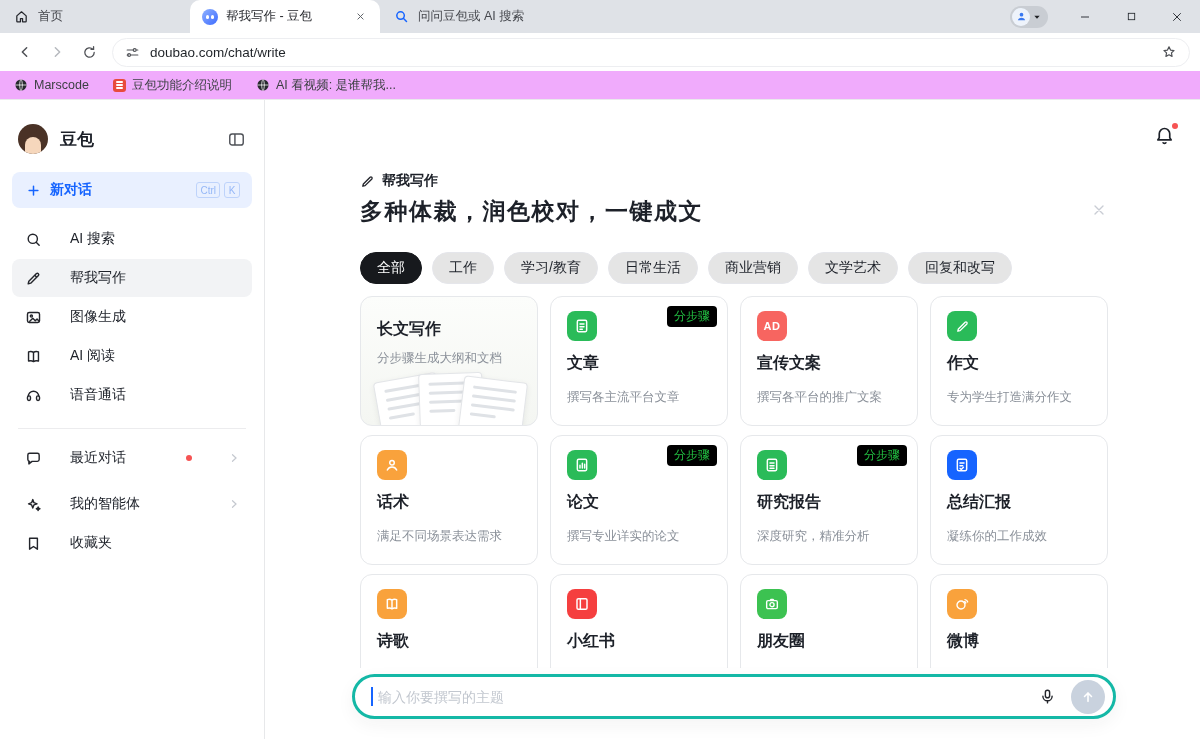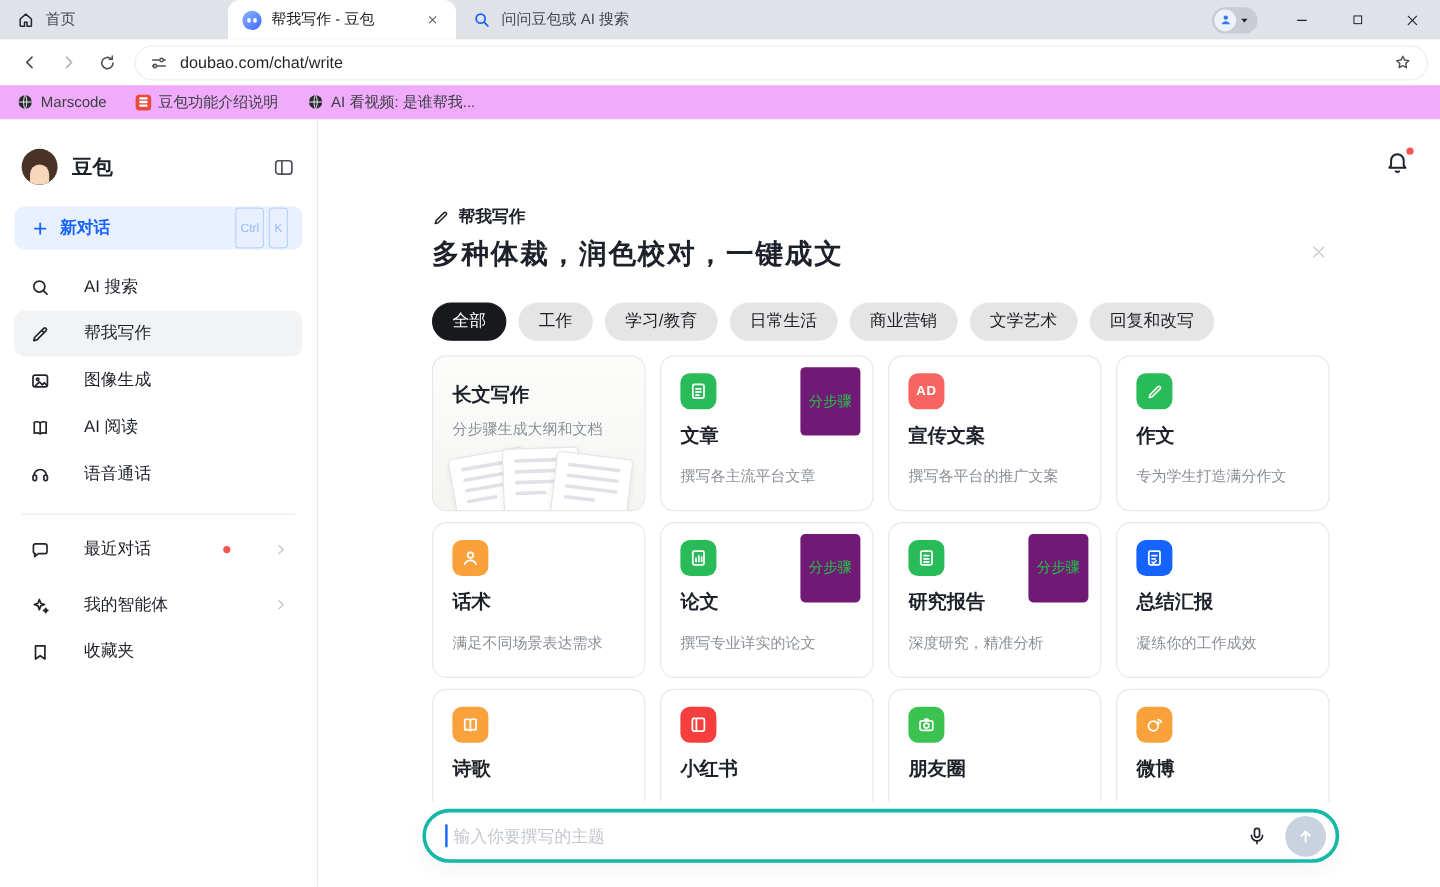--- a/index.html
+++ b/index.html
@@ -44,21 +44,21 @@
 
   
   .sb-head{display:flex;align-items:center;gap:12px;padding:0 6px;margin-bottom:18px}
   .avatar{width:30px;height:30px;border-radius:50%;background:#4a3226;position:relative;overflow:hidden;flex:0 0 auto}
   .avatar::after{content:"";position:absolute;left:7px;right:7px;bottom:0;height:17px;border-radius:8px 8px 0 0;background:#f6d7bc}
   .avatar::before{content:"";position:absolute;left:11px;top:3px;width:8px;height:6px;border-radius:50%;background:#4a3226;z-index:2}
   .sb-title{font-size:17px;font-weight:700}
   .panel-btn{margin-left:auto;color:#4e5157}
   .new-chat{height:36px;background:#e9f0ff;border-radius:8px;display:flex;align-items:center;gap:8px;padding:0 12px;color:#1664ff;font-size:14px;font-weight:600;margin-bottom:12px}
   .new-chat .keys{margin-left:auto;display:flex;gap:4px}
-  .kbd{min-width:16px;height:34px;border:1px solid #bed3fb;border-radius:3px;font-size:10px;color:#95b7f7;display:flex;align-items:center;justify-content:center;padding:0 3px;font-weight:400}
+  .kbd{min-width:16px;height:16px;border:1px solid #bed3fb;border-radius:3px;font-size:10px;color:#95b7f7;display:flex;align-items:center;justify-content:center;padding:0 3px;font-weight:400}
   .menu-item{height:38px;border-radius:8px;display:flex;align-items:center;gap:28px;padding:0 12px;font-size:14px;margin-bottom:1px;color:#1d2129}
   .menu-item.active{background:#f2f3f5}
   .ic{width:18px;height:18px;display:flex;align-items:center;justify-content:center;color:#23252b;flex:0 0 auto}
   .sb-divider{border:none;border-top:1px solid #ececee;margin:14px 6px 10px}
   .sec-dot{width:6px;height:6px;border-radius:50%;background:#f65353;margin-left:auto}
   .chev{color:#c4c8cf;margin-left:8px}
   .chev.auto{margin-left:auto}
 
   
   .bell{position:absolute;top:25px;right:24px;width:22px;height:22px;color:#1d2129}
@@ -68,21 +68,21 @@
   .hero-close{position:absolute;top:102px;left:826px;color:#c9cdd4}
   .chips{position:absolute;top:152px;left:95px;display:flex;gap:10px}
   .chip{height:32px;padding:0 16px;border:1px solid #e5e6eb;border-radius:17px;display:flex;align-items:center;font-size:14px;background:#e5e5e5;color:#1d2129}
   .chip.active{background:#17191d;border-color:#17191d;color:#fff}
   .grid{position:absolute;top:196px;left:95px;width:748px;display:grid;grid-template-columns:repeat(4,178px);grid-auto-rows:130px;gap:9px 12px}
   .card{border:1px solid #e6e8eb;border-radius:12px;background:#fff;padding:14px 16px;position:relative}
   .card-icon{width:30px;height:30px;border-radius:8px;display:flex;align-items:center;justify-content:center;color:#fff}
   .ad-text{font-size:11px;font-weight:800;color:#fff;letter-spacing:.5px}
   .card-title{margin-top:12px;font-size:16px;font-weight:600}
   .card-sub{margin-top:15px;font-size:12.5px;color:#8a9099}
-  .badge{position:absolute;top:9px;right:10px;background:#701a75;color:#23c343;font-size:12px;padding:20px 7px;border-radius:4px}
+  .badge{position:absolute;top:9px;right:10px;background:#000000;color:#23c343;font-size:12px;padding:2px 7px;border-radius:4px}
   .card.feature{background:linear-gradient(180deg,#fcfdfb,#f4f6f2);overflow:hidden}
   .card.feature .card-title{margin-top:8px}
   .card.feature .card-sub{margin-top:10px}
   .pages{position:absolute;left:0;right:0;bottom:-8px;height:60px}
   .page{position:absolute;width:64px;height:54px;background:#fff;border:1px solid #e3e5e8;border-radius:4px;box-shadow:0 2px 6px rgba(0,0,0,.07);padding:8px 9px}
   .page i{display:block;height:3px;background:#dfe2e6;border-radius:2px;margin-bottom:6px}
   .page.p1{left:16px;bottom:2px;transform:rotate(-10deg)}
   .page.p2{left:58px;bottom:6px;transform:rotate(-2deg)}
   .page.p3{left:100px;bottom:0;transform:rotate(7deg)}
 

